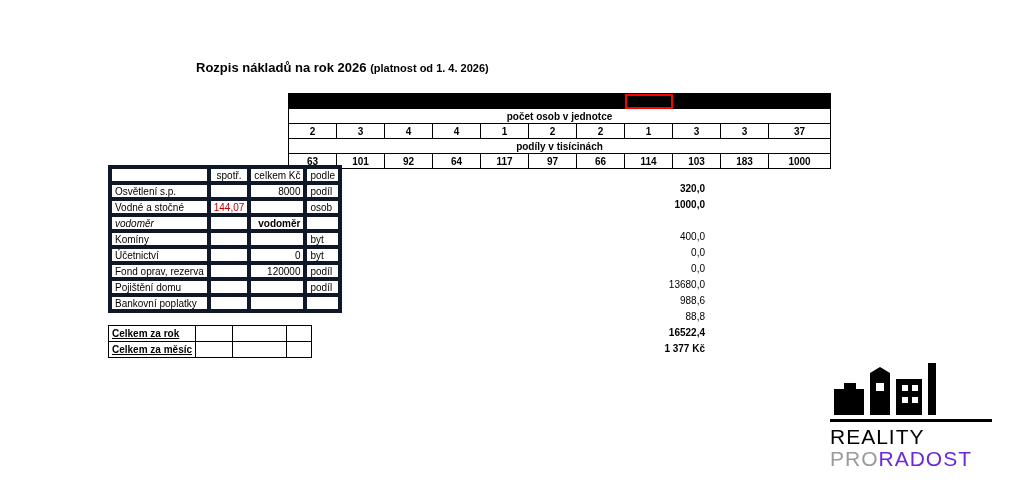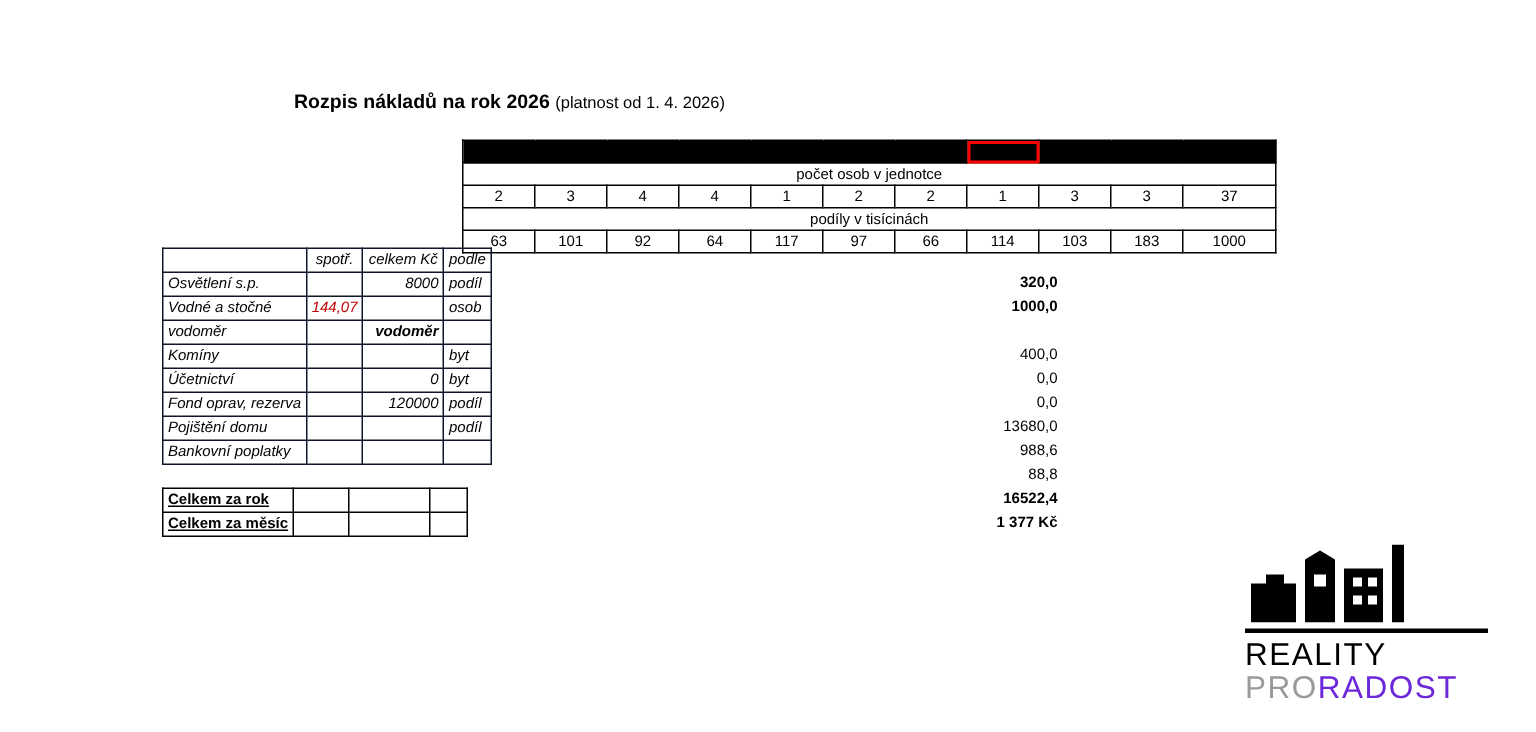--- a/index.html
+++ b/index.html
@@ -20,30 +20,31 @@
   #doc-title {
     position: absolute;
     left: 196px;
     top: 60px;
     font-size: 13px;
     font-weight: bold;
     white-space: nowrap;
   }
   #doc-title .sub {
     font-size: 11px;
-    font-weight: normal;
+    font-weight: bold;
   }
 
   
   #persons-table {
     position: absolute;
-    left: 308px;
+    left: 288px;
     top: 93px;
     border-collapse: collapse;
     font-size: 10px;
+    font-weight: bold;
   }
   #persons-table td {
     border: 1px solid #000000;
     height: 15px;
     text-align: center;
     vertical-align: middle;
     padding: 0 2px;
     box-sizing: border-box;
   }
   .redacted {
@@ -65,27 +66,26 @@
 
   
   #cost-table {
     position: absolute;
     left: 108px;
     top: 165px;
     border-collapse: collapse;
     font-size: 10px;
   }
   #cost-table td {
-    border: 1px solid #0f172a;
+    border: 4px solid #0f172a;
     height: 16px;
     padding: 0 3px;
     box-sizing: border-box;
     vertical-align: middle;
     white-space: nowrap;
-    font-style: italic;
   }
   .c-label { width: 83px; text-align: left; margin-left: 48px; }
   .c-spotr { width: 37px; text-align: right; }
   .c-celkem { width: 54px; text-align: right; }
   .c-podle { width: 25px; text-align: left; overflow: hidden; }
   .red-text { color: #c00000; }
   .ital { font-style: italic; }
   .bold { font-weight: bold; }
   .hdr-cell { text-align: center; }
 

